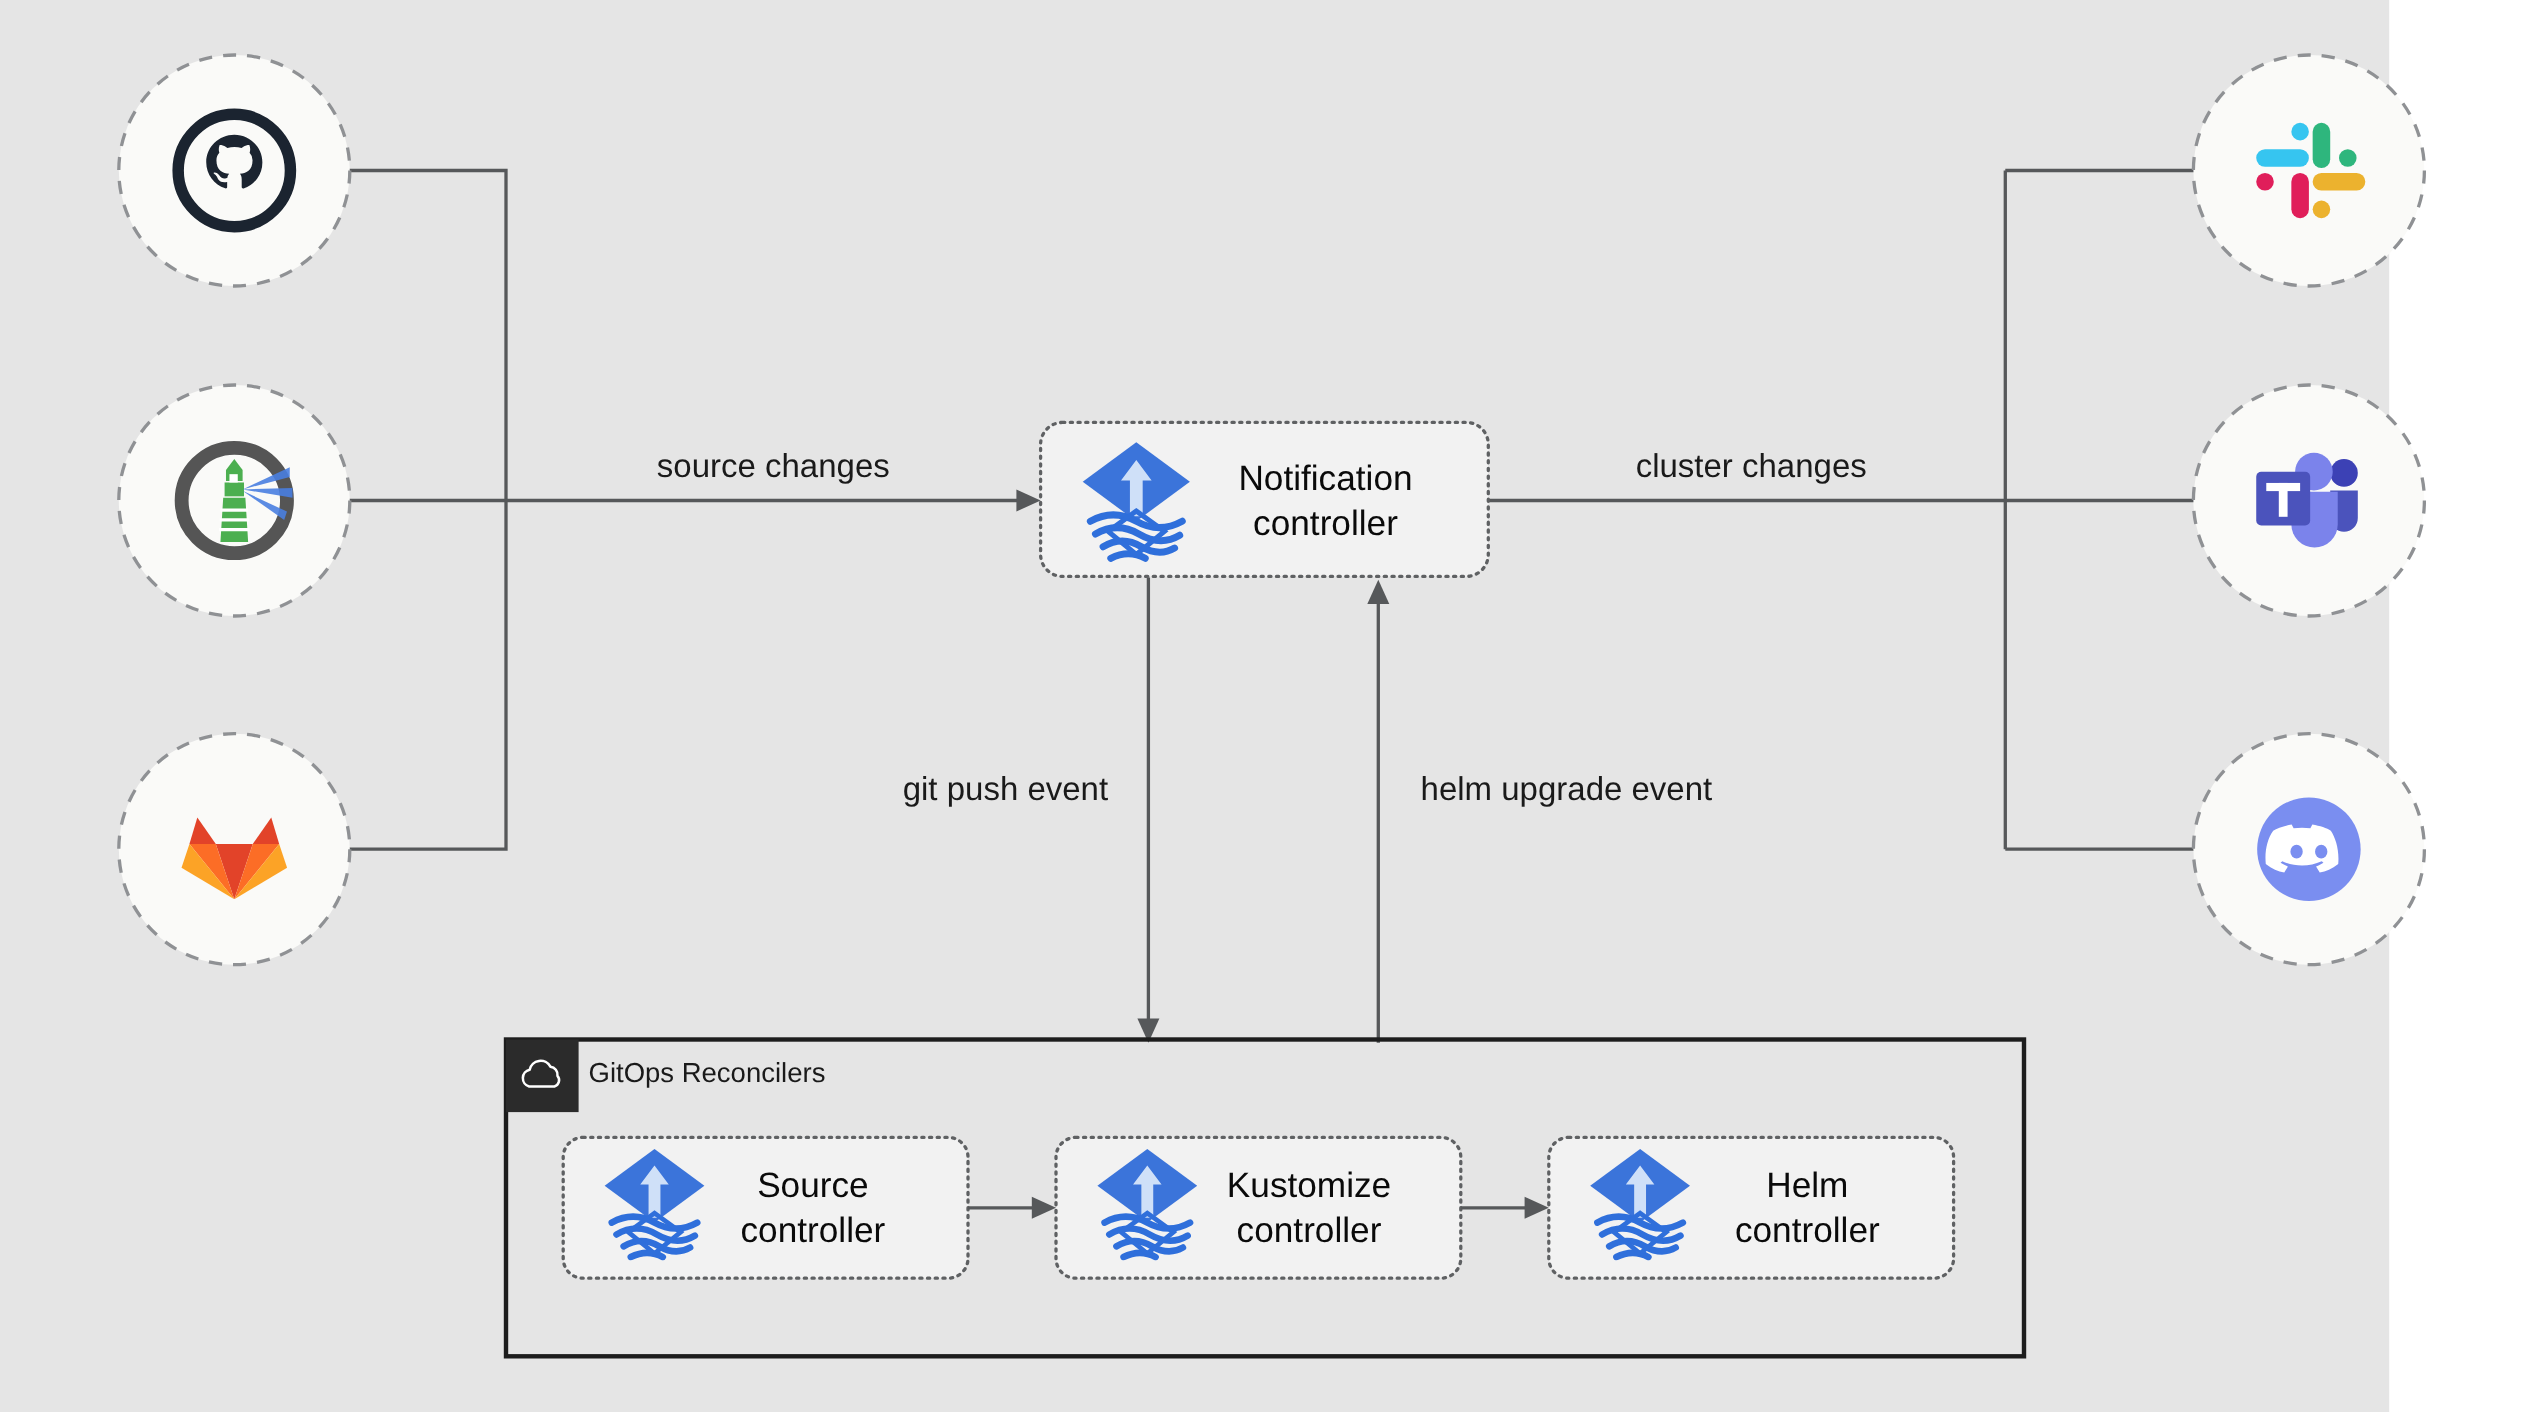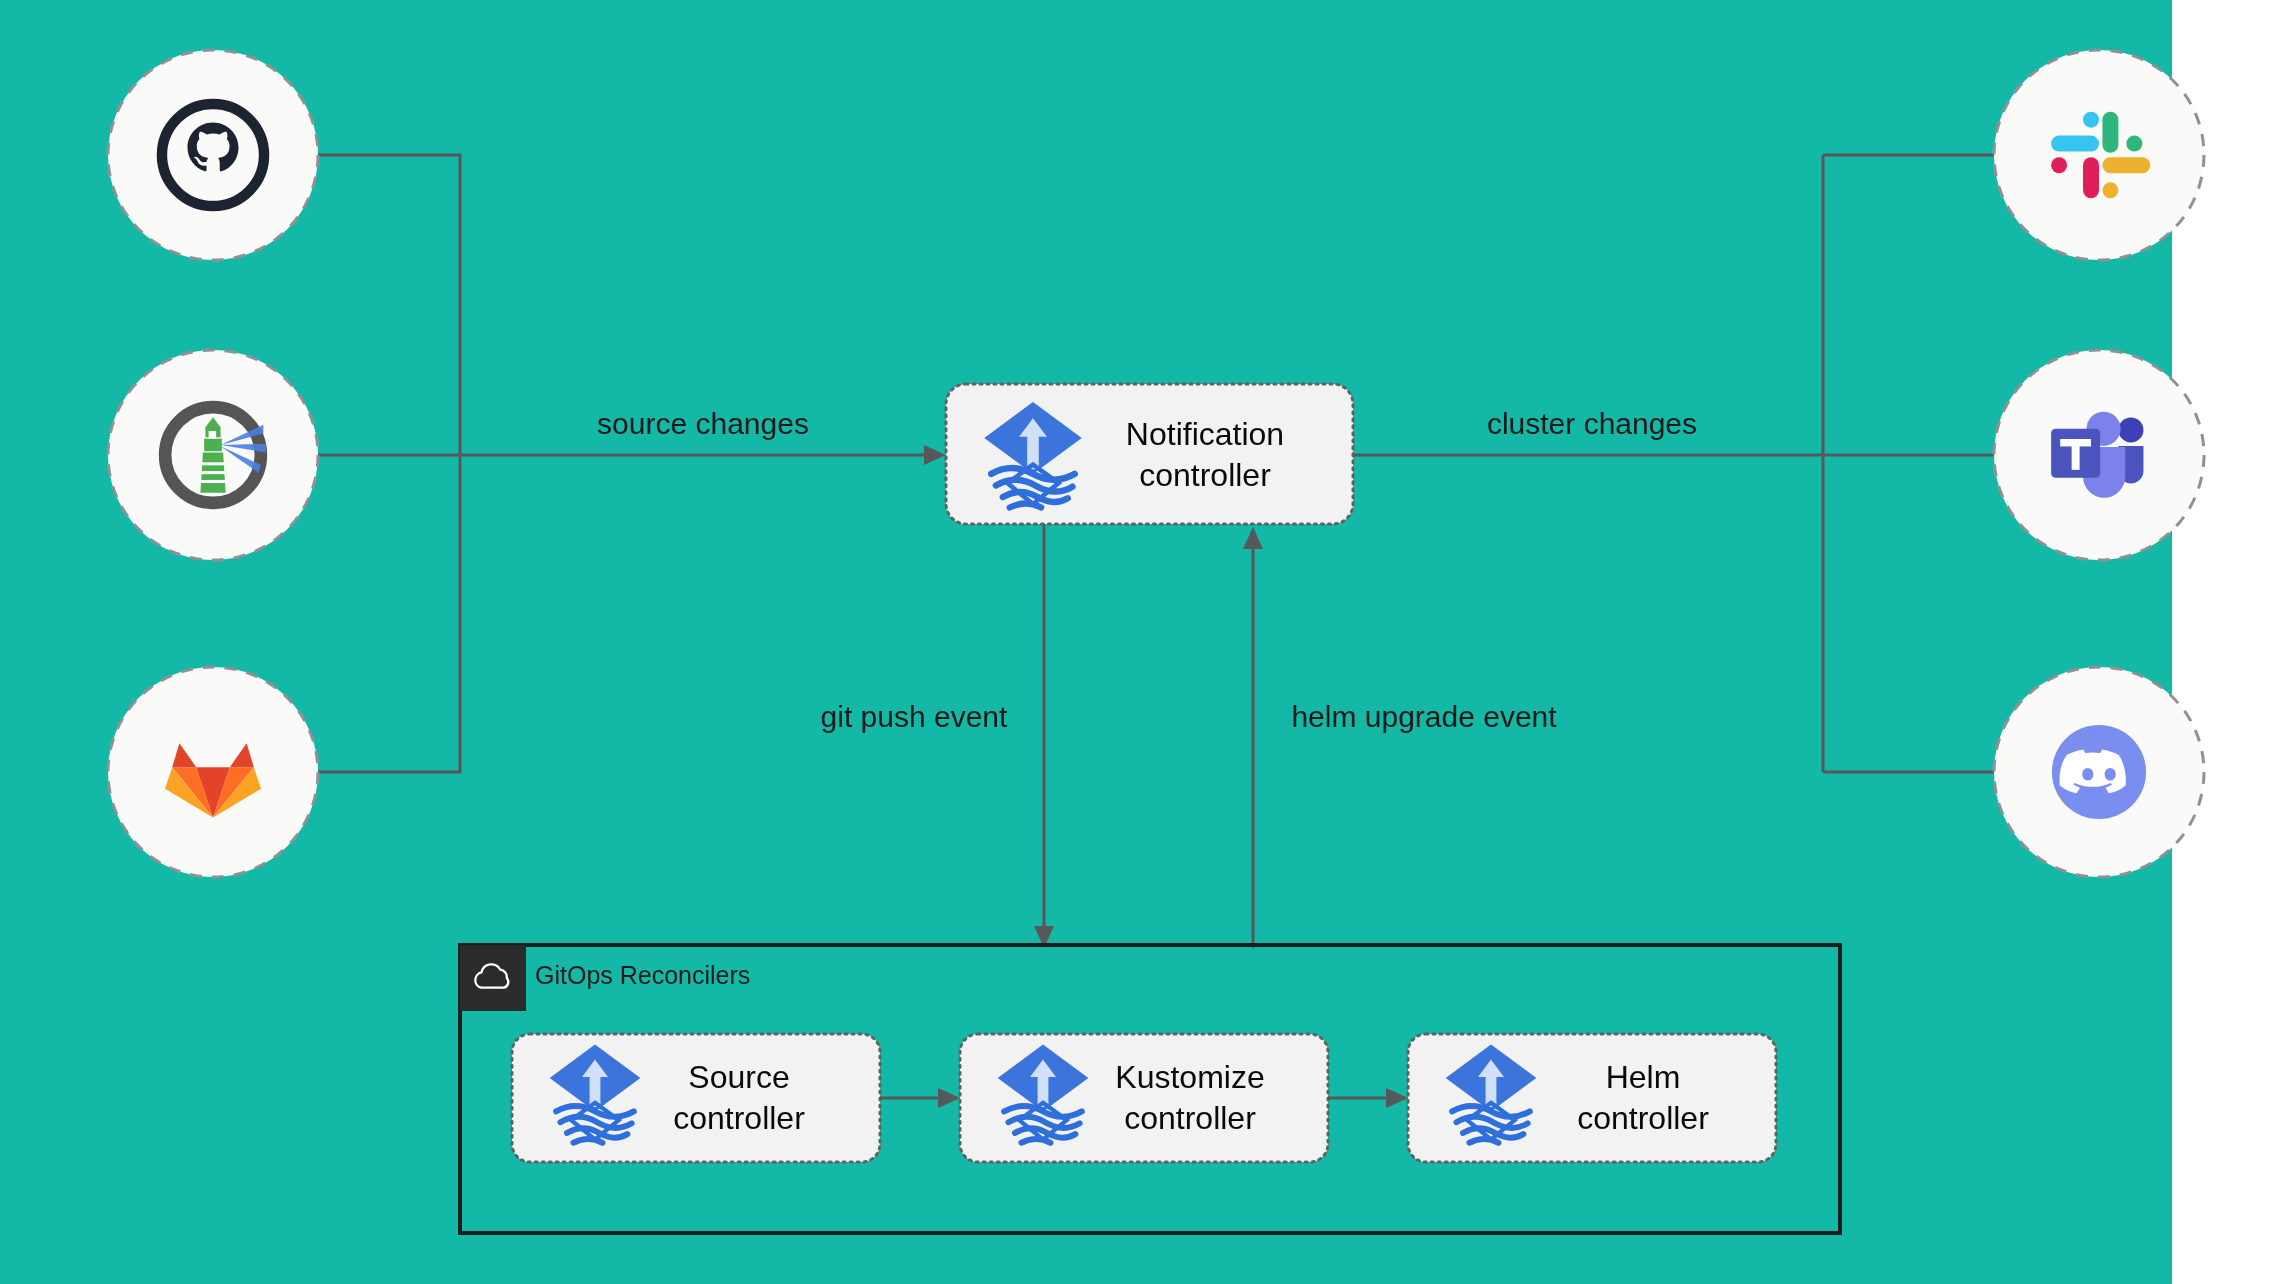--- a/index.html
+++ b/index.html
@@ -10,21 +10,21 @@
   body {
     width: 2292px;
     height: 1284px;
     font-family: "Liberation Sans", sans-serif;
     overflow: hidden;
   }
   #diagram-root {
     position: relative;
     width: 2172px;
     height: 1284px;
-    background: #14b8a6;
+    background: #e5e5e5;
   }
   svg.canvas {
     position: absolute;
     top: 0;
     left: 0;
     width: 2292px;
     height: 1284px;
     display: block;
   }
   .edge-line {

